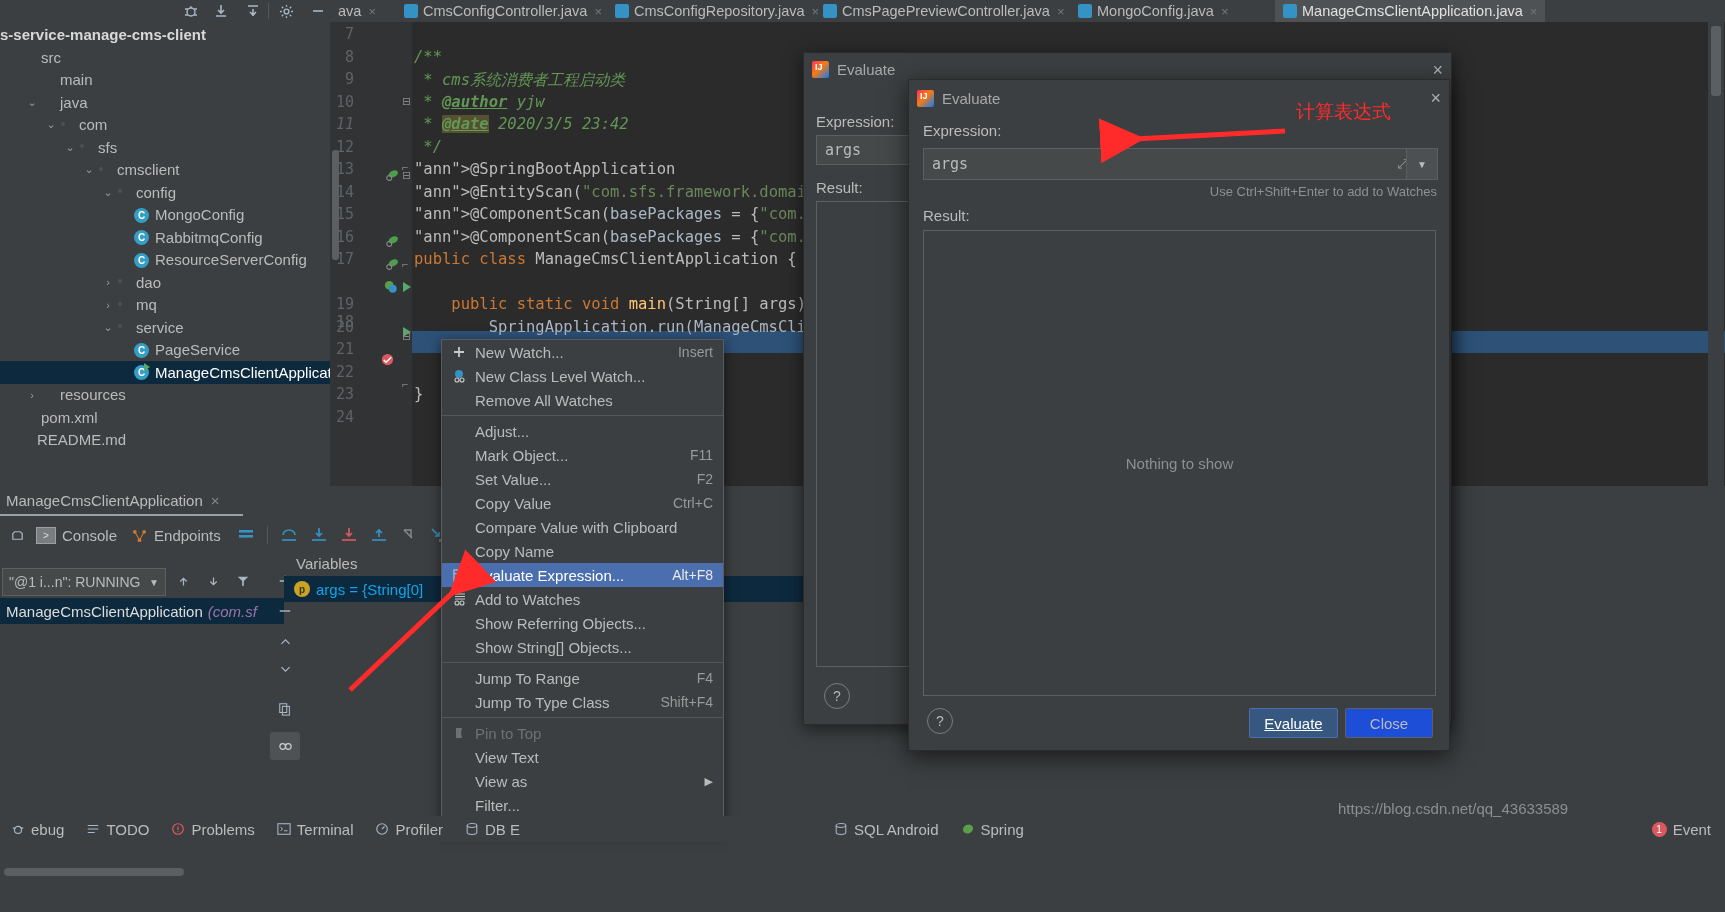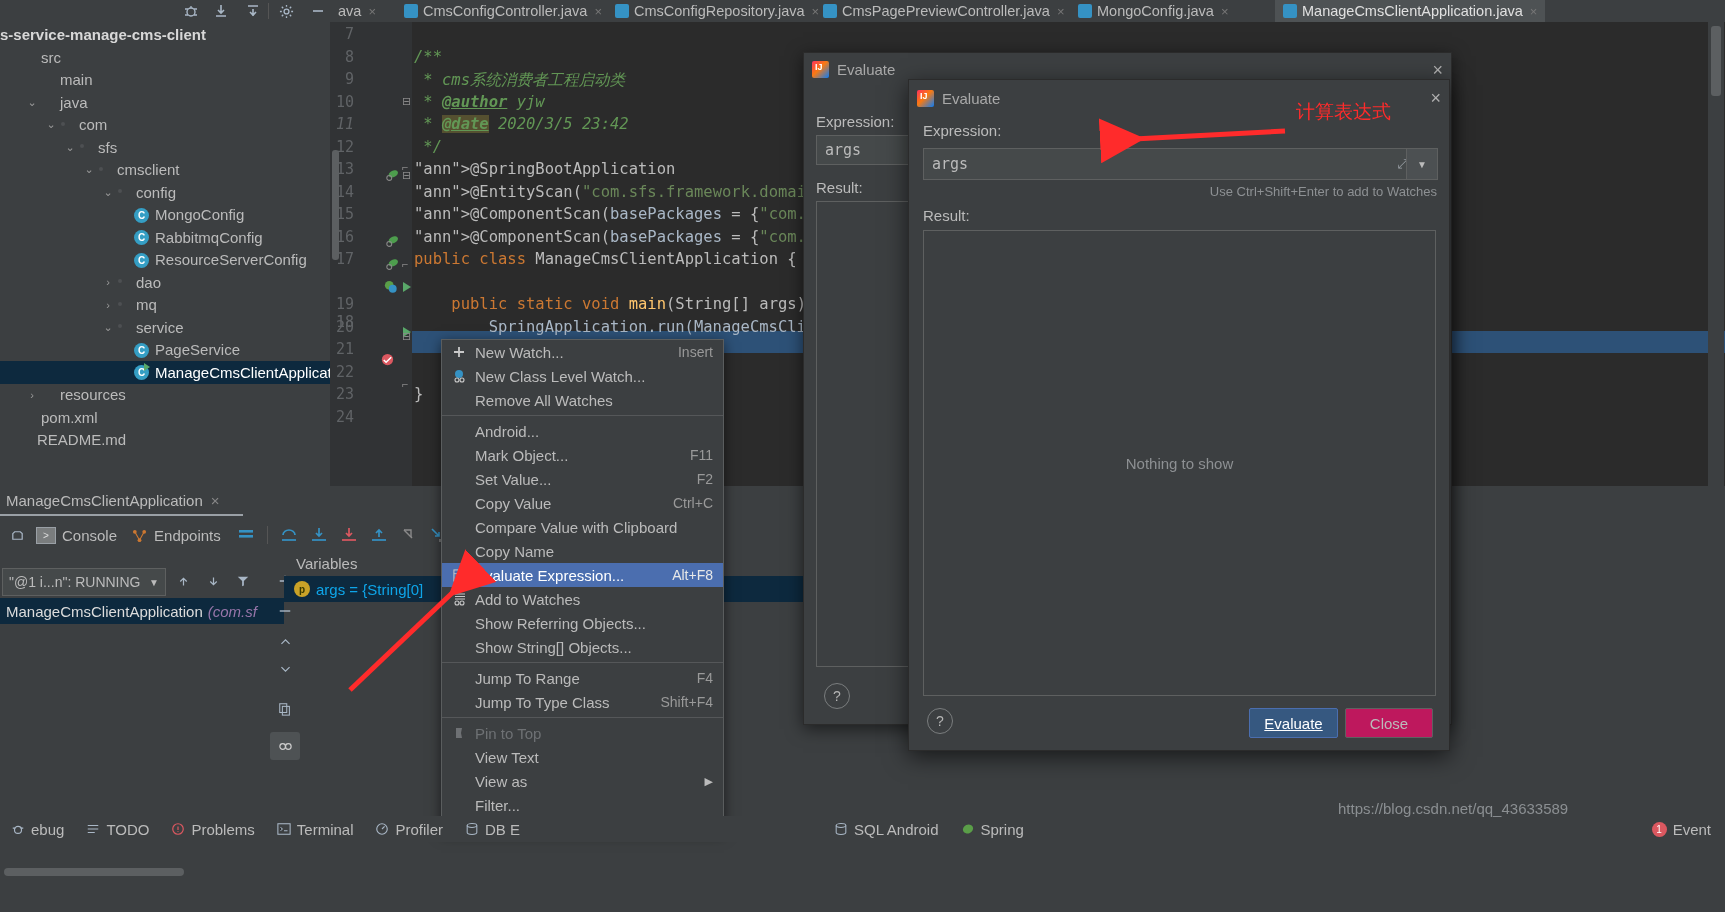--- a/index.html
+++ b/index.html
@@ -83,21 +83,21 @@
           font-family:"DejaVu Sans Mono","Liberation Mono",monospace;}
   .fbox{background:#3c3f41;border:1px solid #5e6060;}
 
   
   #evalFront{left:908px;top:79px;width:540px;height:670px;background:#3c3f41;
              border:1px solid #2b2b2b;box-shadow:0 6px 22px rgba(0,0,0,.6);}
   .hintline{font-size:13px;color:#8d9093;text-align:right;}
   .resultbox{background:#3c3f41;border:1px solid #5e6060;
              display:flex;align-items:center;justify-content:center;}
   .nothing{color:#8d9093;font-size:15px;}
-  .btn{height:28px;min-width:86px;border:1px solid #5e6161;background:#be185d;color:#bbbbbb;
+  .btn{height:28px;min-width:86px;border:1px solid #5e6161;background:#1d4ed8;color:#bbbbbb;
        font-size:15px;display:flex;align-items:center;justify-content:center;border-radius:2px;}
   .btn.primary{background:#365880;border:1px solid #4b6eaf;color:#ffffff;}
   .btn.primary span{text-decoration:underline;}
   .helpbtn{width:24px;height:24px;border-radius:50%;border:1px solid #7a7d7e;color:#b5b5b5;
            font-size:14px;display:flex;align-items:center;justify-content:center;}
 
   
   #bottom{left:0;top:486px;width:1545px;height:426px;background:#3c3f41;}
   #runtab{position:absolute;left:0;top:0;height:28px;display:flex;align-items:center;
           padding-left:6px;font-size:15px;color:#bbbbbb;}
@@ -589,21 +589,21 @@
       </span>
       <span class="mlbl">New Class Level Watch...</span>
     </div>
     <div class="mi">
       <span class="mic"></span>
       <span class="mlbl">Remove All Watches</span>
     </div>
     <div class="msep"></div>
     <div class="mi">
       <span class="mic"></span>
-      <span class="mlbl">Android...</span>
+      <span class="mlbl">Adjust...</span>
     </div>
     <div class="mi">
       <span class="mic"></span>
       <span class="mlbl">Mark Object...</span>
       <span class="msc">F11</span>
     </div>
     <div class="mi">
       <span class="mic"></span>
       <span class="mlbl">Set Value...</span>
       <span class="msc">F2</span>

